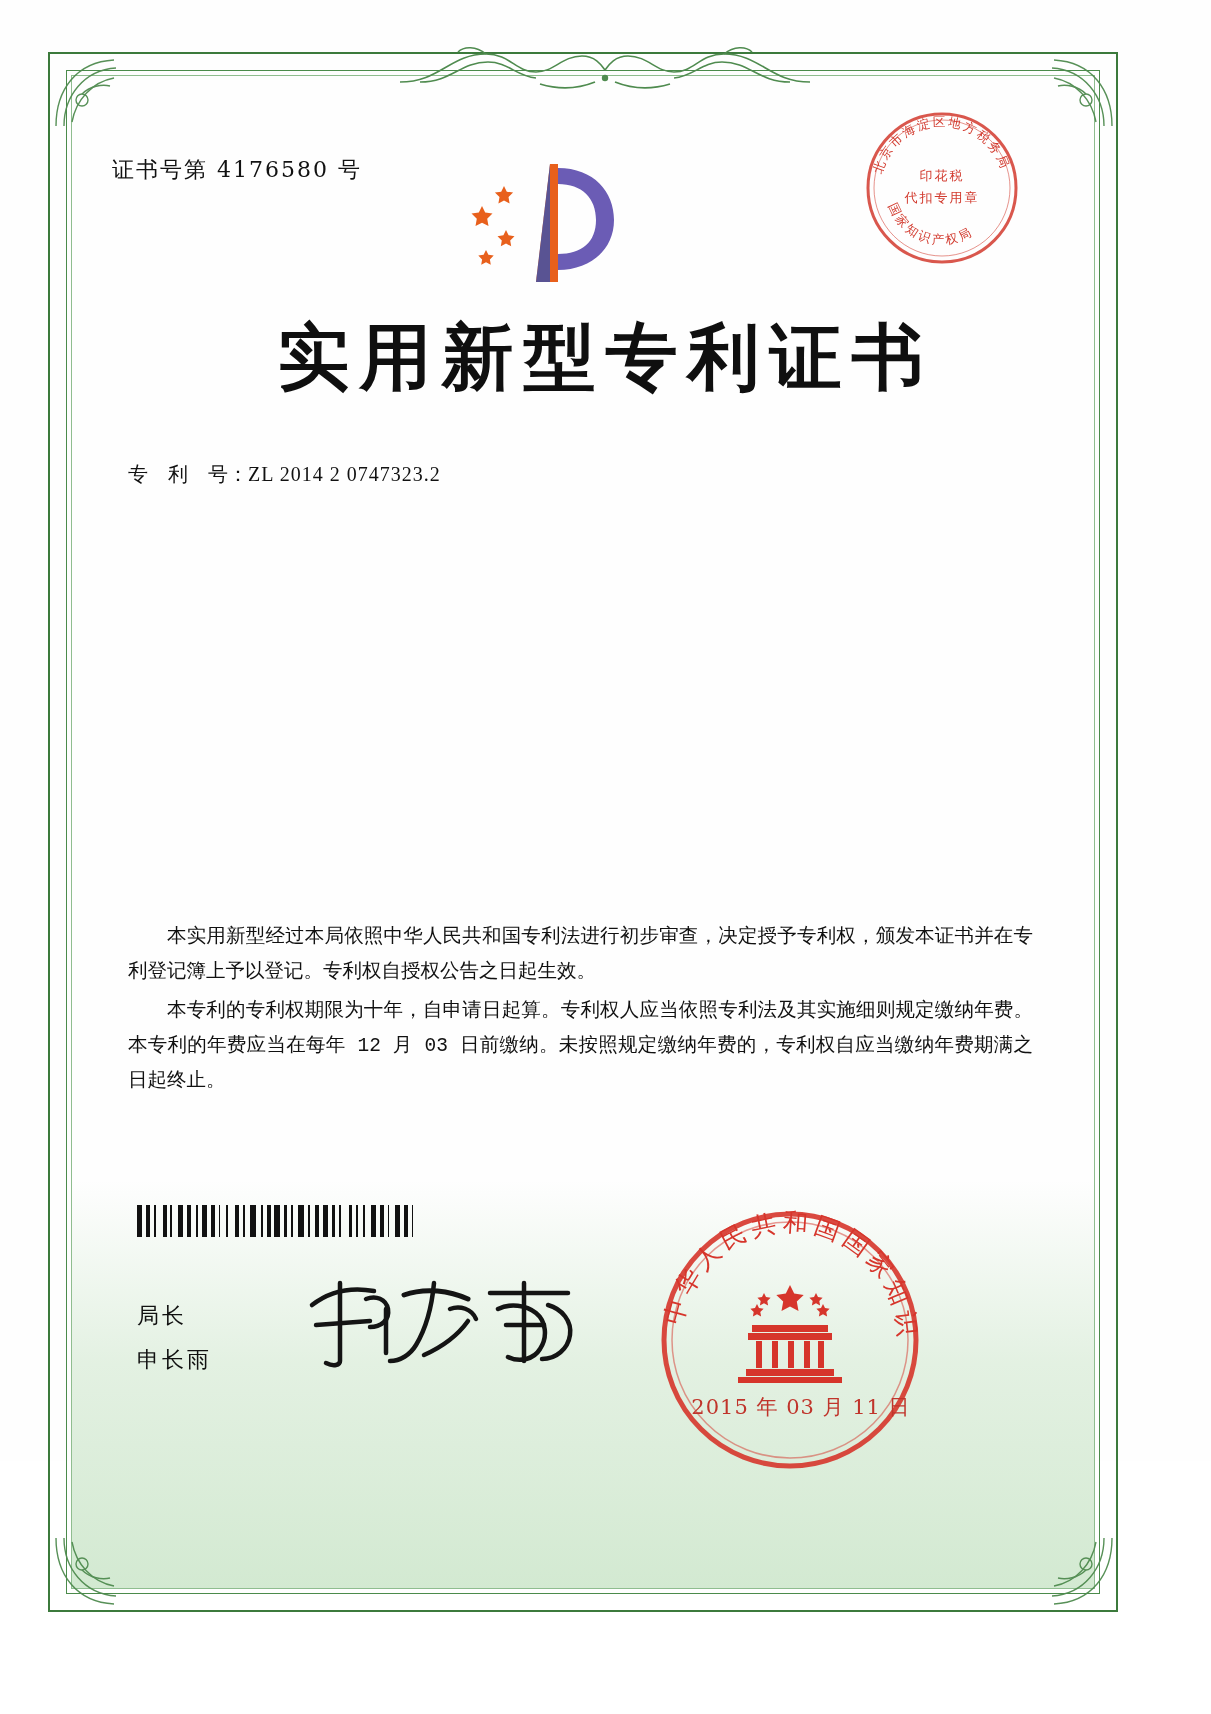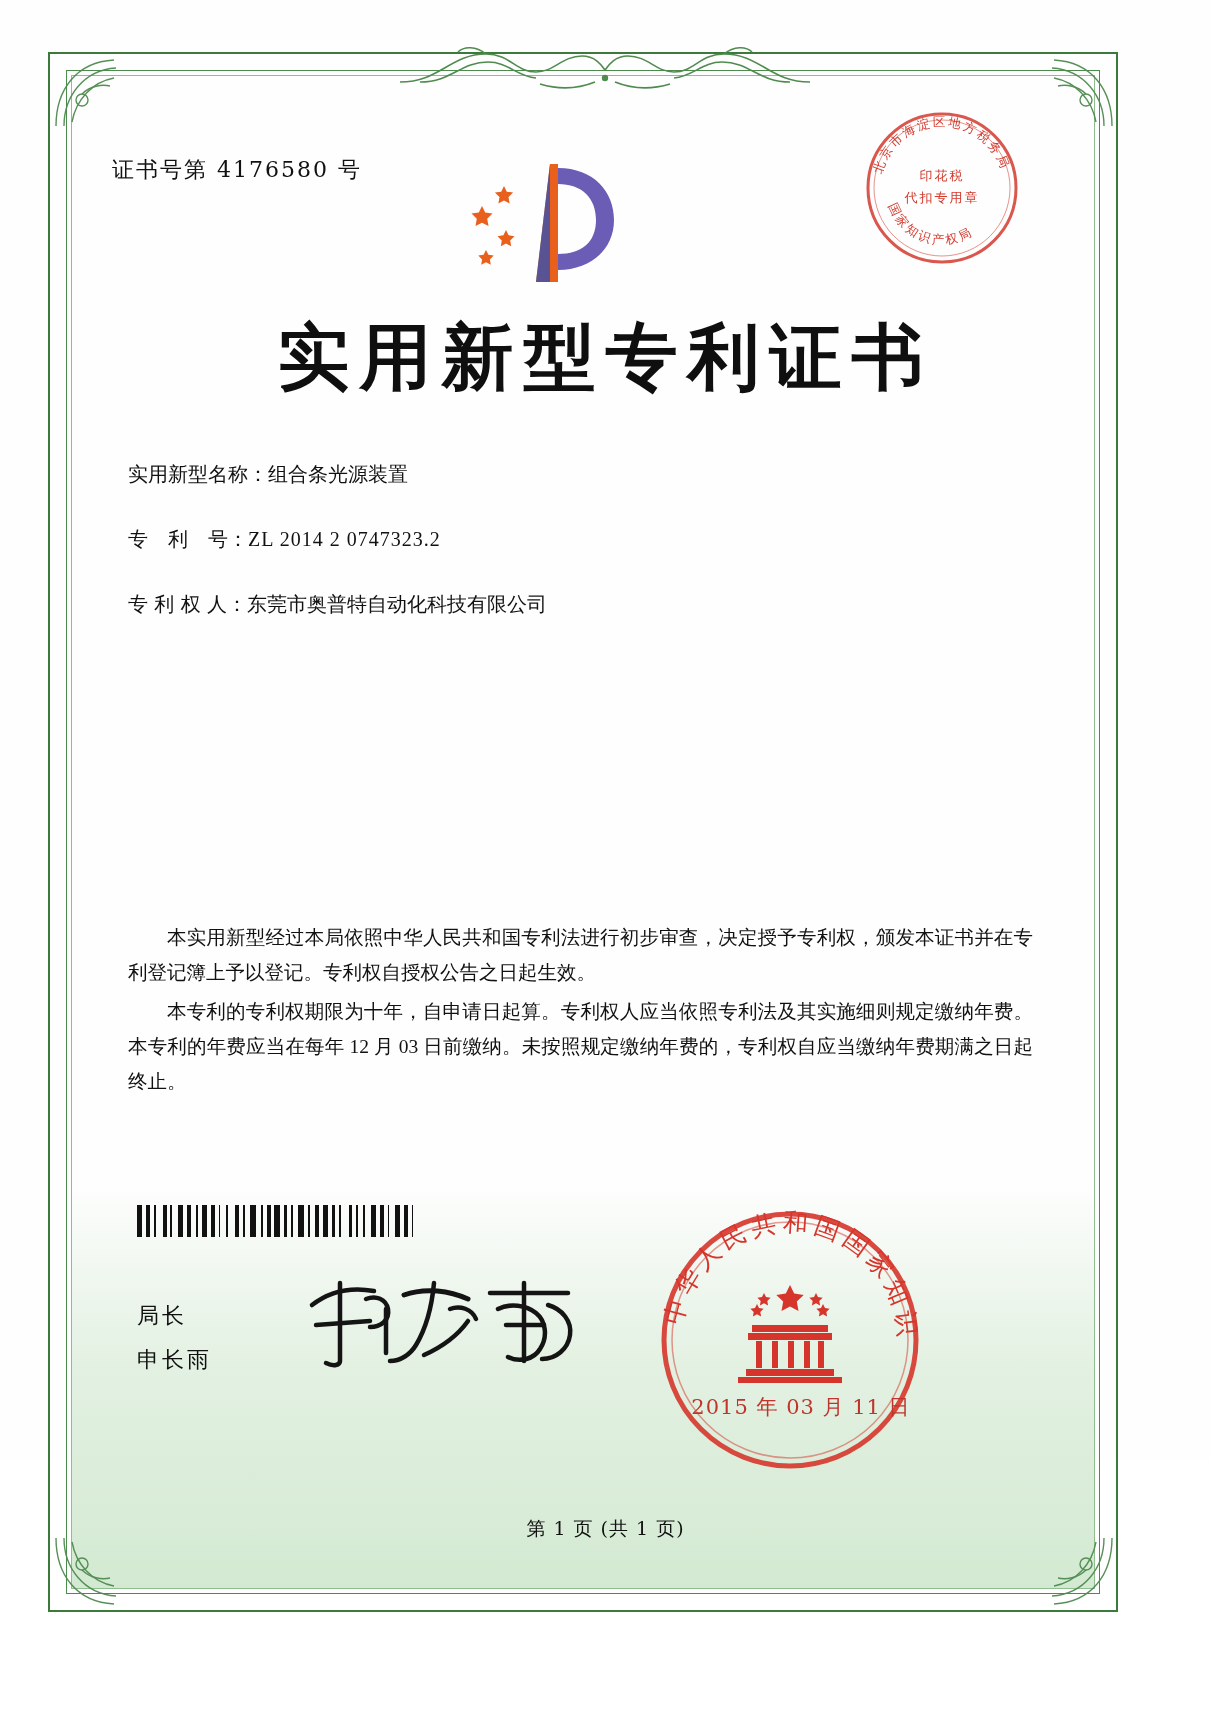--- a/index.html
+++ b/index.html
@@ -143,21 +143,21 @@
   .field-value.latin {
     font-family: Liberation Serif, serif;
     letter-spacing: 1px;
   }
 
   
   .paragraphs {
     position: absolute;
     left: 128px; top: 920px;
     width: 905px;
-    font-family: Liberation Serif, serif;
+    font-family: Liberation Mono, monospace;
     font-size: 19.5px;
     line-height: 35px;
     color: #111;
     text-align: justify;
   }
   .paragraphs p {
     margin: 0 0 4px 0;
     text-indent: 2em;
   }
 
@@ -319,27 +319,21 @@
       </text>
       <text x="80" y="72" text-anchor="middle" font-size="13" fill="#d23a2e" font-family="'DejaVu Serif',serif" letter-spacing="2">印花税</text>
       <text x="80" y="94" text-anchor="middle" font-size="13" fill="#d23a2e" font-family="'DejaVu Serif',serif" letter-spacing="2">代扣专用章</text>
     </svg>
   </div>
 
   <div class="cert-title">实用新型专利证书</div>
 
   <div class="fields">
     <div class="field-row">
-      <span class="field-label">实用新型名称：</span><span class="field-value">组合条光源装置</span>
-    </div>
-    <div class="field-row">
       <span class="field-label">专　利　号：</span><span class="field-value latin">ZL 2014 2 0747323.2</span>
-    </div>
-    <div class="field-row">
-      <span class="field-label">专 利 权 人：</span><span class="field-value">东莞市奥普特自动化科技有限公司</span>
     </div>
   </div>
 
   <div class="paragraphs">
     <p>本实用新型经过本局依照中华人民共和国专利法进行初步审查，决定授予专利权，颁发本证书并在专利登记簿上予以登记。专利权自授权公告之日起生效。</p>
     <p>本专利的专利权期限为十年，自申请日起算。专利权人应当依照专利法及其实施细则规定缴纳年费。本专利的年费应当在每年 12 月 03 日前缴纳。未按照规定缴纳年费的，专利权自应当缴纳年费期满之日起终止。</p>
   </div>
 
   <div class="barcode" id="barcode">
       <i style="width: 6px; background: rgb(17, 17, 17);"></i>
@@ -460,15 +454,14 @@
           <path d="M-26 -8 l2 4.1 4.6 .6 -3.3 3.2 .8 4.6 -4.1-2.2 -4.1 2.2 .8-4.6 -3.3-3.2 4.6-.6 Z"></path>
           <path d="M-33 3 l2 4.1 4.6 .6 -3.3 3.2 .8 4.6 -4.1-2.2 -4.1 2.2 .8-4.6 -3.3-3.2 4.6-.6 Z"></path>
           <path d="M26 -8 l2 4.1 4.6 .6 -3.3 3.2 .8 4.6 -4.1-2.2 -4.1 2.2 .8-4.6 -3.3-3.2 4.6-.6 Z"></path>
           <path d="M33 3 l2 4.1 4.6 .6 -3.3 3.2 .8 4.6 -4.1-2.2 -4.1 2.2 .8-4.6 -3.3-3.2 4.6-.6 Z"></path>
         </g>
       </g>
     </svg>
   </div>
   <div class="seal-date">2015 年 03 月 11 日</div>
 
-  <div class="footer-page">第 1 页 (共 1 页)</div>
 
 </div>
 
 </body></html>

